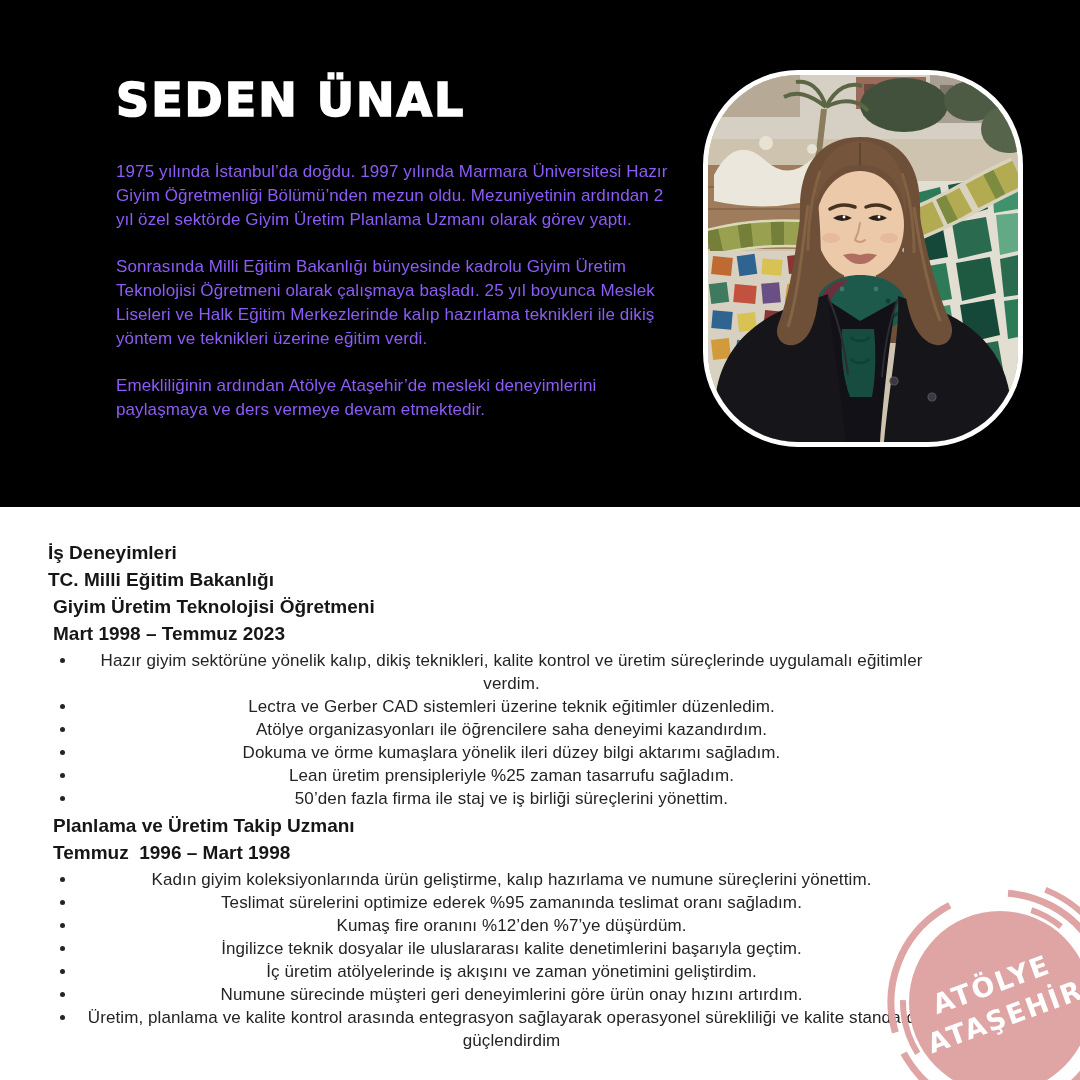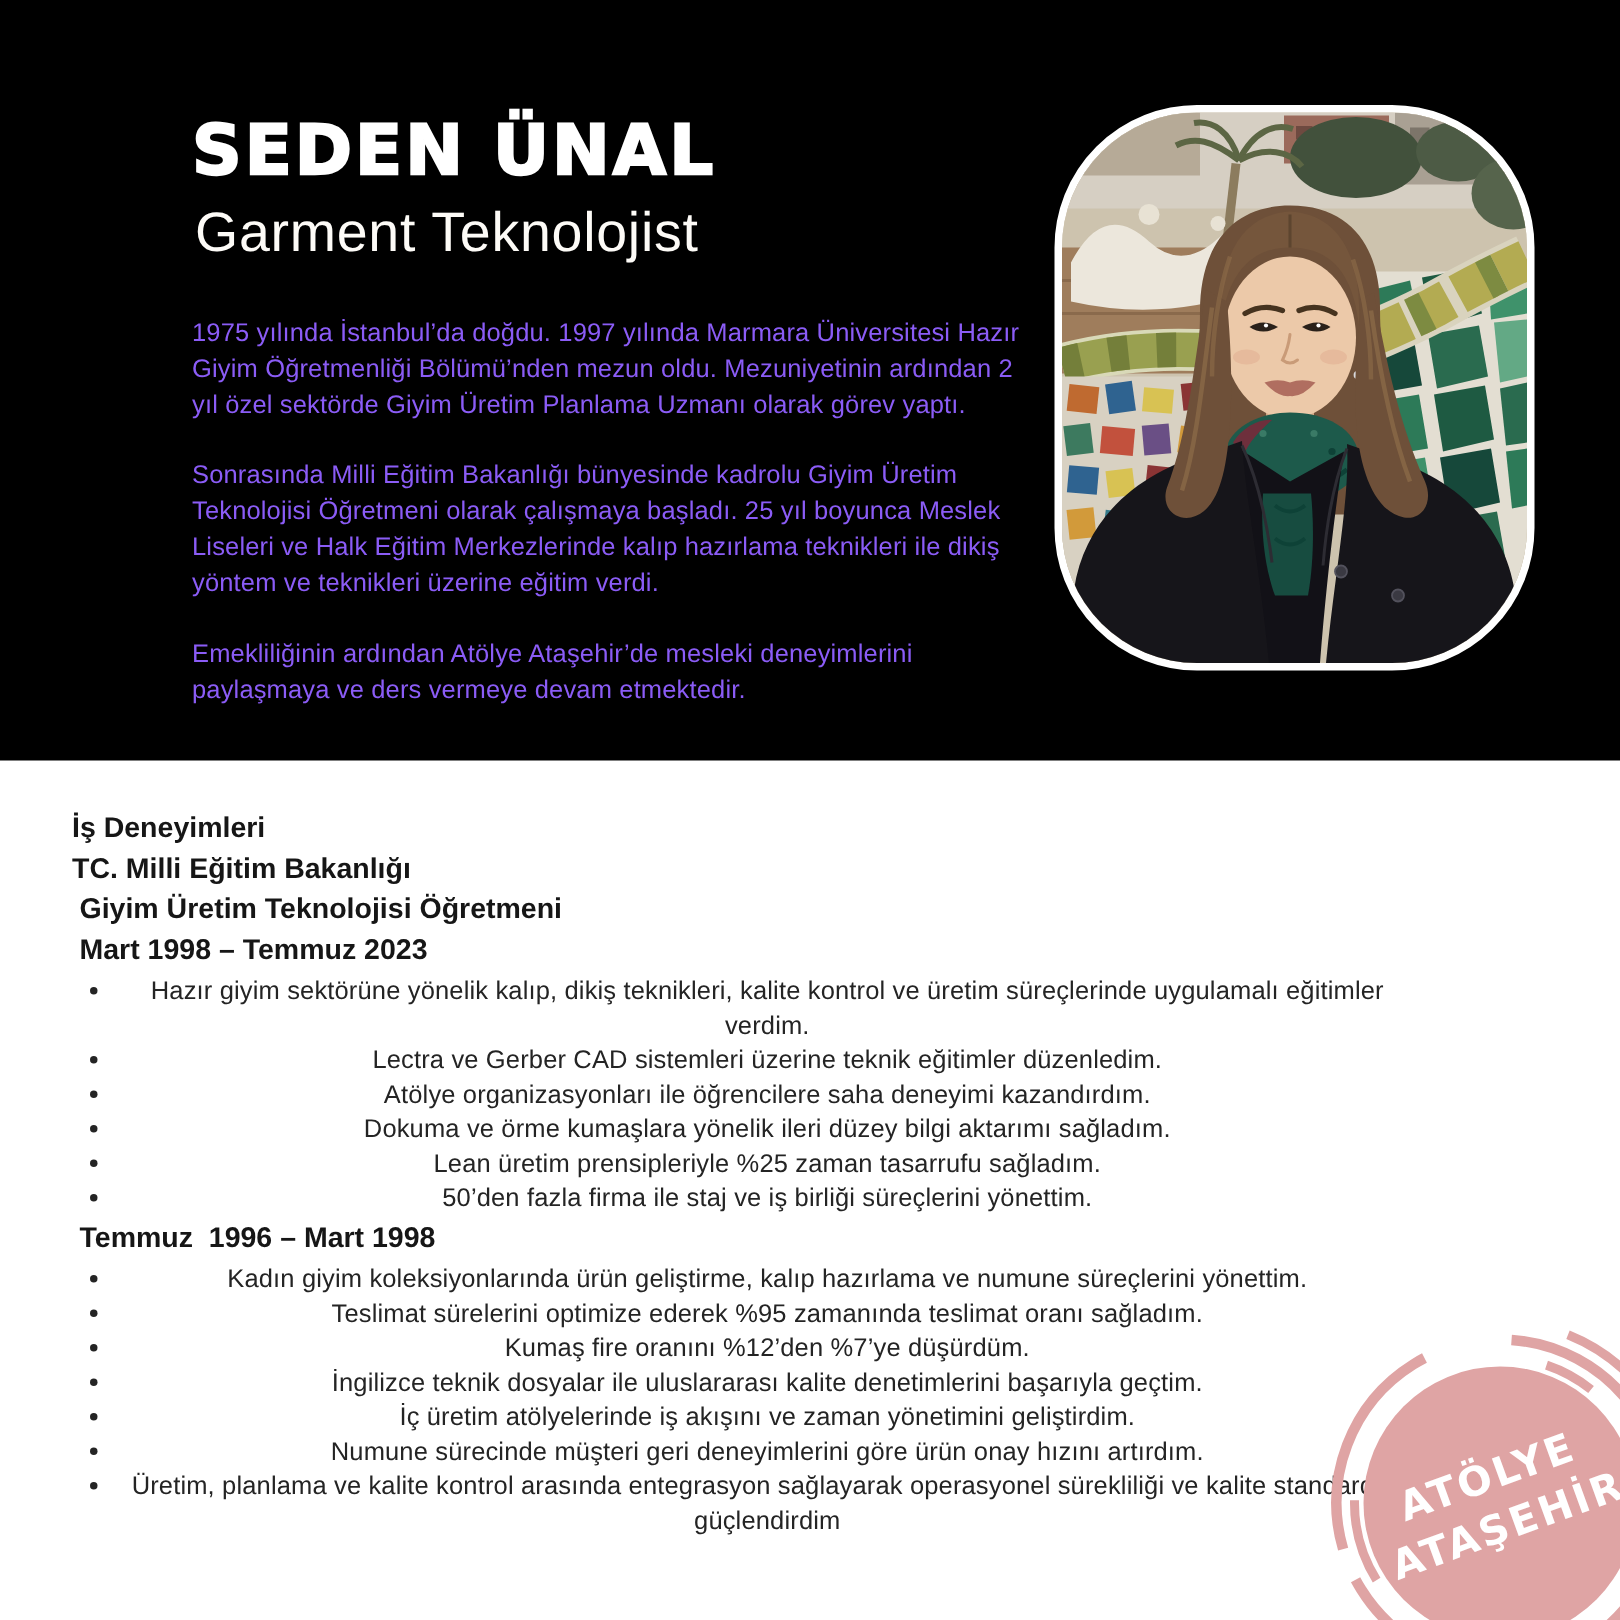--- a/index.html
+++ b/index.html
@@ -2,21 +2,21 @@
 <html><head>
 <meta charset="utf-8">
 <style>
   html,body{margin:0;padding:0;background:#888;}
   .page{
     position:relative;width:1080px;height:1080px;background:#ffffff;
     overflow:hidden;font-family:"Liberation Sans",sans-serif;margin:0 auto;
   }
   
   .hero{position:absolute;left:0;top:0;width:1080px;height:507px;background:#000000;}
-  .hero-text{position:absolute;left:128px;top:74px;width:556px;}
+  .hero-text{position:absolute;left:116px;top:74px;width:556px;}
   .name{
     margin:0;color:#ffffff;font-family:"DejaVu Sans","Liberation Sans",sans-serif;
     font-size:46px;font-weight:800;letter-spacing:2px;line-height:1.15;
     -webkit-text-stroke:1.6px #ffffff;
   }
   .title{
     margin:6px 0 0 2px;color:#fdfbf7;font-size:37px;font-weight:300;
     letter-spacing:0.5px;line-height:1.2;
   }
   .bio p{
@@ -54,21 +54,20 @@
   }
 </style>
 </head>
 <body>
 
 <div class="page">
 
   <div class="hero">
     <div class="hero-text">
       <h1 class="name">SEDEN ÜNAL</h1>
-      <div class="title">Garment Teknolojist</div>
       <div class="bio">
         <p>1975 yılında İstanbul’da doğdu. 1997 yılında Marmara Üniversitesi Hazır Giyim Öğretmenliği Bölümü’nden mezun oldu. Mezuniyetinin ardından 2 yıl özel sektörde Giyim Üretim Planlama Uzmanı olarak görev yaptı.</p>
         <p>Sonrasında Milli Eğitim Bakanlığı bünyesinde kadrolu Giyim Üretim Teknolojisi Öğretmeni olarak çalışmaya başladı. 25 yıl boyunca Meslek Liseleri ve Halk Eğitim Merkezlerinde kalıp hazırlama teknikleri ile dikiş yöntem ve teknikleri üzerine eğitim verdi.</p>
         <p>Emekliliğinin ardından Atölye Ataşehir’de mesleki deneyimlerini paylaşmaya ve ders vermeye devam etmektedir.</p>
       </div>
     </div>
 
     <div class="photo">
       <svg width="310" height="367" viewBox="0 0 310 367" xmlns="http://www.w3.org/2000/svg">
         <g>
@@ -210,20 +209,21 @@
         <li>Hazır giyim sektörüne yönelik kalıp, dikiş teknikleri, kalite kontrol ve üretim süreçlerinde uygulamalı eğitimler verdim.</li>
         <li>Lectra ve Gerber CAD sistemleri üzerine teknik eğitimler düzenledim.</li>
         <li>Atölye organizasyonları ile öğrencilere saha deneyimi kazandırdım.</li>
         <li>Dokuma ve örme kumaşlara yönelik ileri düzey bilgi aktarımı sağladım.</li>
         <li>Lean üretim prensipleriyle %25 zaman tasarrufu sağladım.</li>
         <li>50’den fazla firma ile staj ve iş birliği süreçlerini yönettim.</li>
       </ul>
     </div>
 
     <div>
+      <p class="role">Planlama ve Üretim Takip Uzmanı</p>
       <p class="dates">Temmuz  1996 – Mart 1998</p>
       <ul class="bullets">
         <li>Kadın giyim koleksiyonlarında ürün geliştirme, kalıp hazırlama ve numune süreçlerini yönettim.</li>
         <li>Teslimat sürelerini optimize ederek %95 zamanında teslimat oranı sağladım.</li>
         <li>Kumaş fire oranını %12’den %7’ye düşürdüm.</li>
         <li>İngilizce teknik dosyalar ile uluslararası kalite denetimlerini başarıyla geçtim.</li>
         <li>İç üretim atölyelerinde iş akışını ve zaman yönetimini geliştirdim.</li>
         <li>Numune sürecinde müşteri geri deneyimlerini göre ürün onay hızını artırdım.</li>
         <li>Üretim, planlama ve kalite kontrol arasında entegrasyon sağlayarak operasyonel sürekliliği ve kalite standardını güçlendirdim</li>
       </ul>

